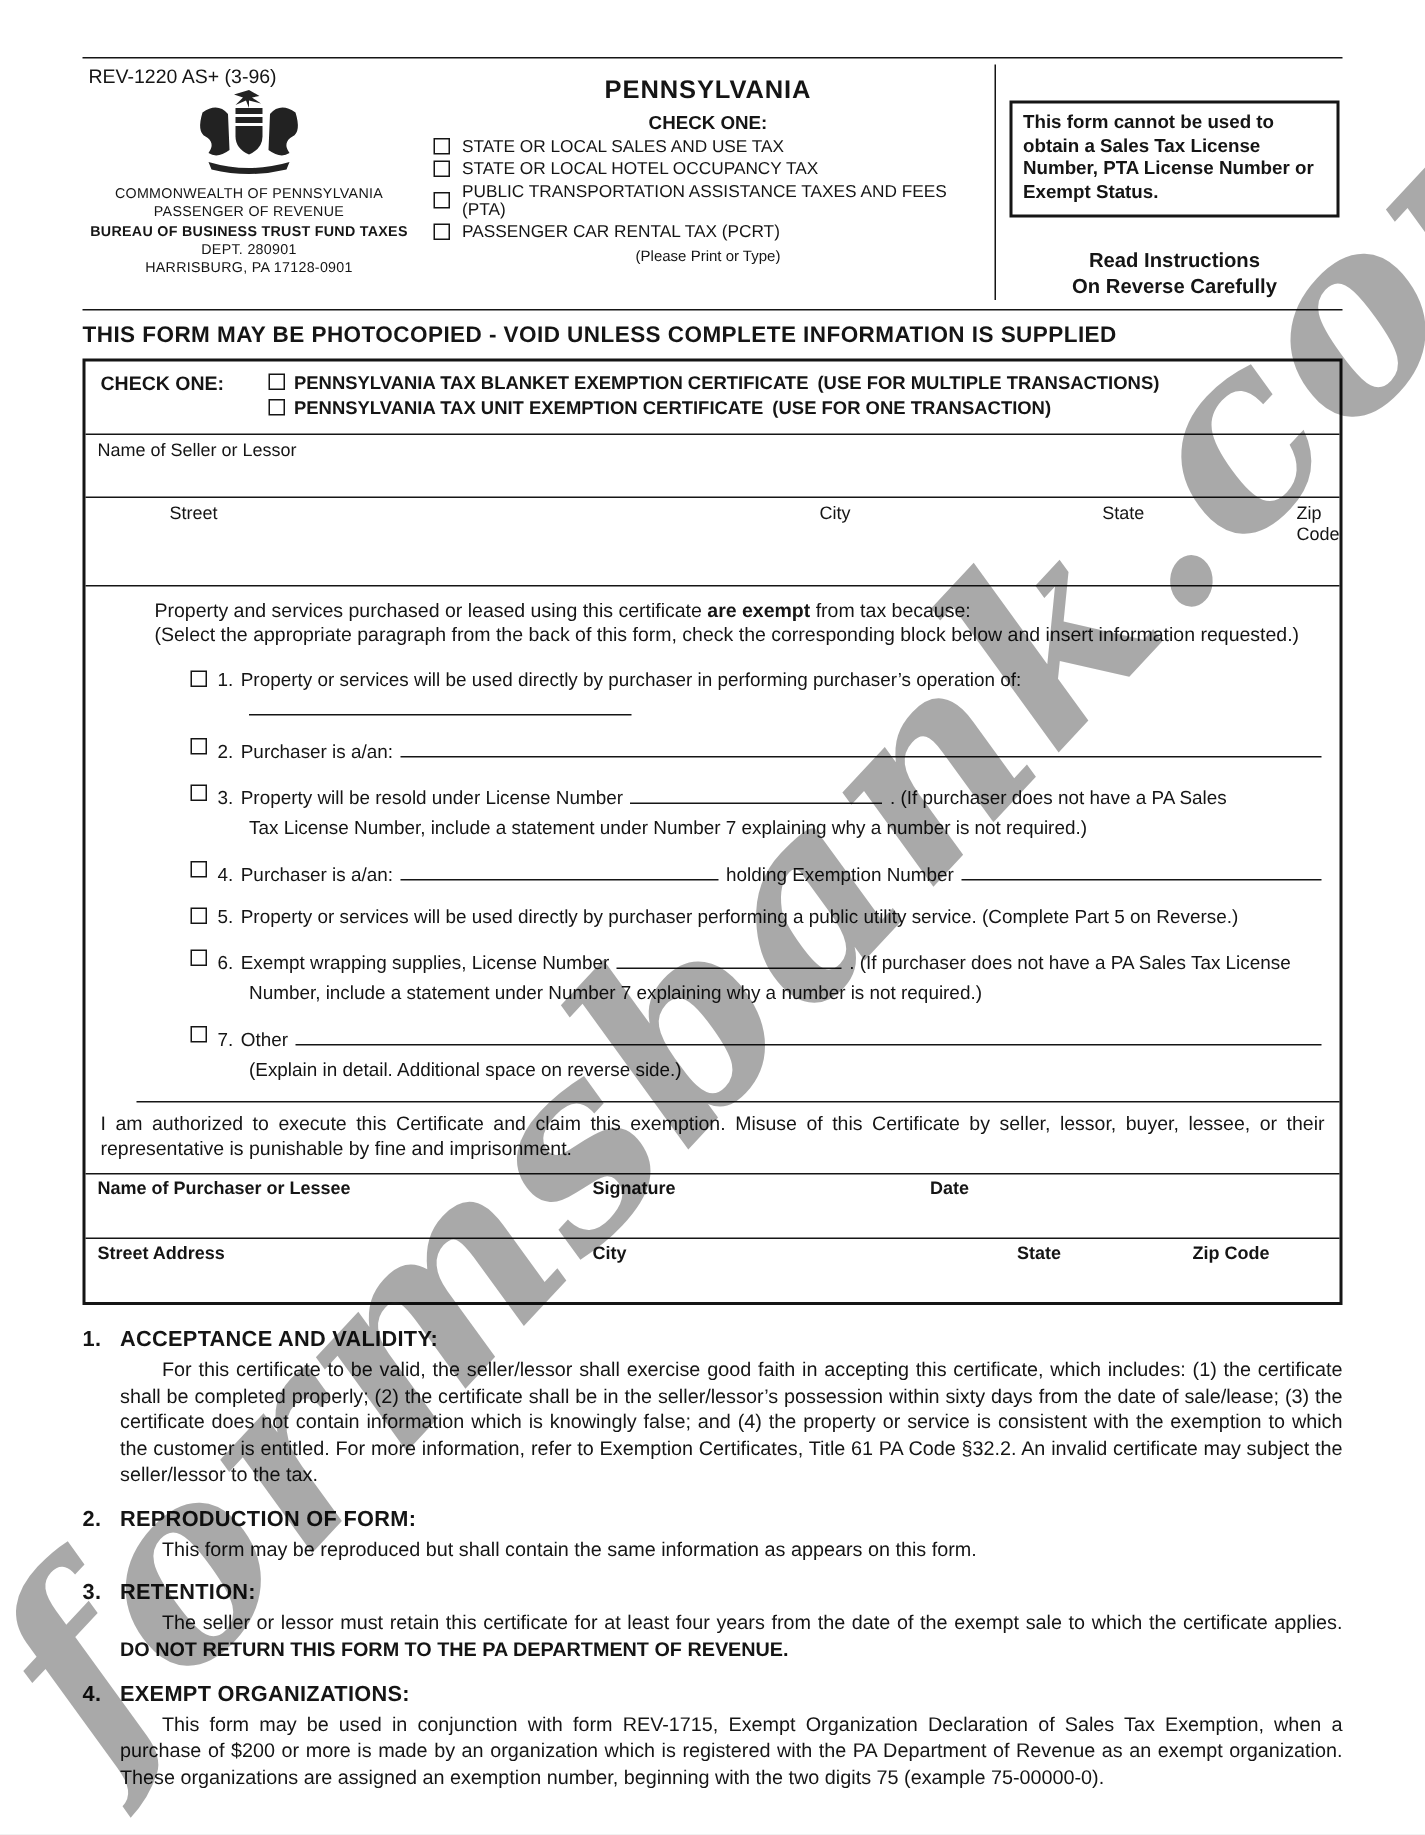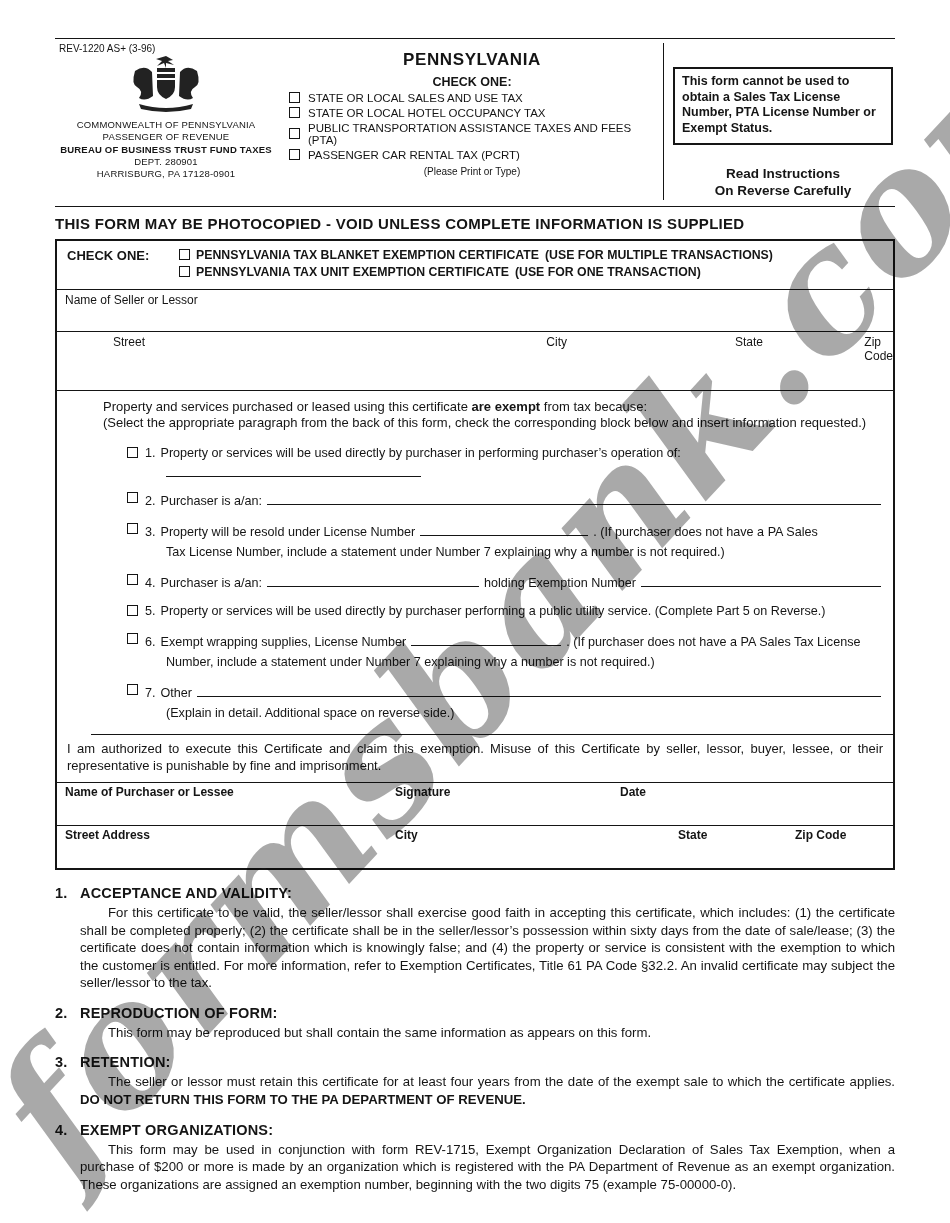--- a/index.html
+++ b/index.html
@@ -20,21 +20,21 @@
     transform:rotate(-47deg); transform-origin:0 0;
     font-family:"DejaVu Serif",serif; font-weight:bold; font-style:italic;
     font-size:168px; letter-spacing:4px; white-space:nowrap;
     color:rgba(75,75,75,0.48);
     mix-blend-mode:multiply;
     pointer-events:none; z-index:6;
   }
   
   .top { display:flex; border-top:1.5px solid #151515; border-bottom:1.5px solid #151515; padding:4px 0 6px 0; }
   .col-left { width:222px; text-align:center; }
-  .rev-code { font-size:10px; text-align:left; padding-left:4px; margin-bottom:1px; }
+  .rev-code { font-size:13px; text-align:left; padding-left:4px; margin-bottom:1px; }
   .crest { margin:0 auto 2px auto; }
   .agency { font-size:9.5px; line-height:1.3; letter-spacing:0.2px; }
   .agency .b { font-weight:bold; }
   .col-center { flex:1; padding:8px 6px 0 10px; }
   .title1 { font-size:17px; font-weight:bold; text-align:center; letter-spacing:0.6px; line-height:1.05; }
   .title2 { font-size:19.5px; font-weight:bold; text-align:center; letter-spacing:0.4px; }
   .check-one-hdr { font-size:12.5px; font-weight:bold; text-align:center; margin:6px 0 3px 0; }
   .topt { display:flex; align-items:center; gap:8px; font-size:11.5px; margin:3px 0 0 2px; }
   .print-type { font-size:10px; text-align:center; margin-top:5px; }
   .col-right { width:232px; border-left:1.5px solid #151515; padding:24px 2px 0 9px; box-sizing:border-box; }

